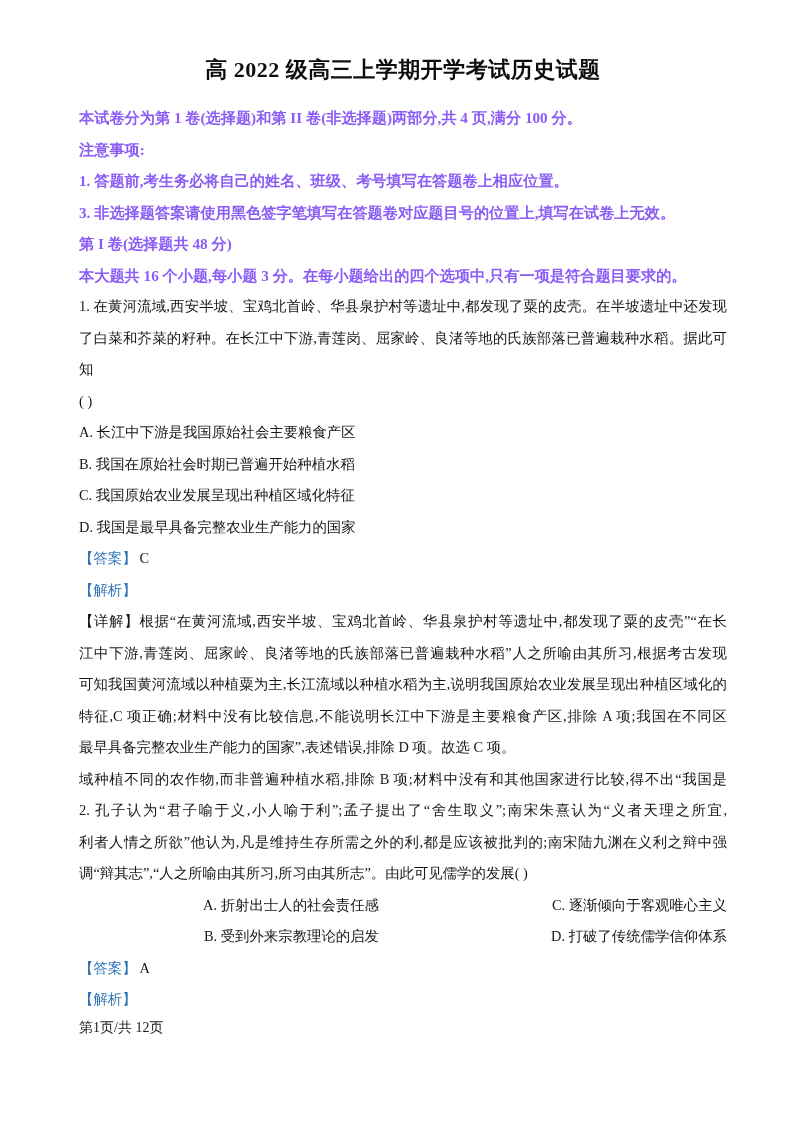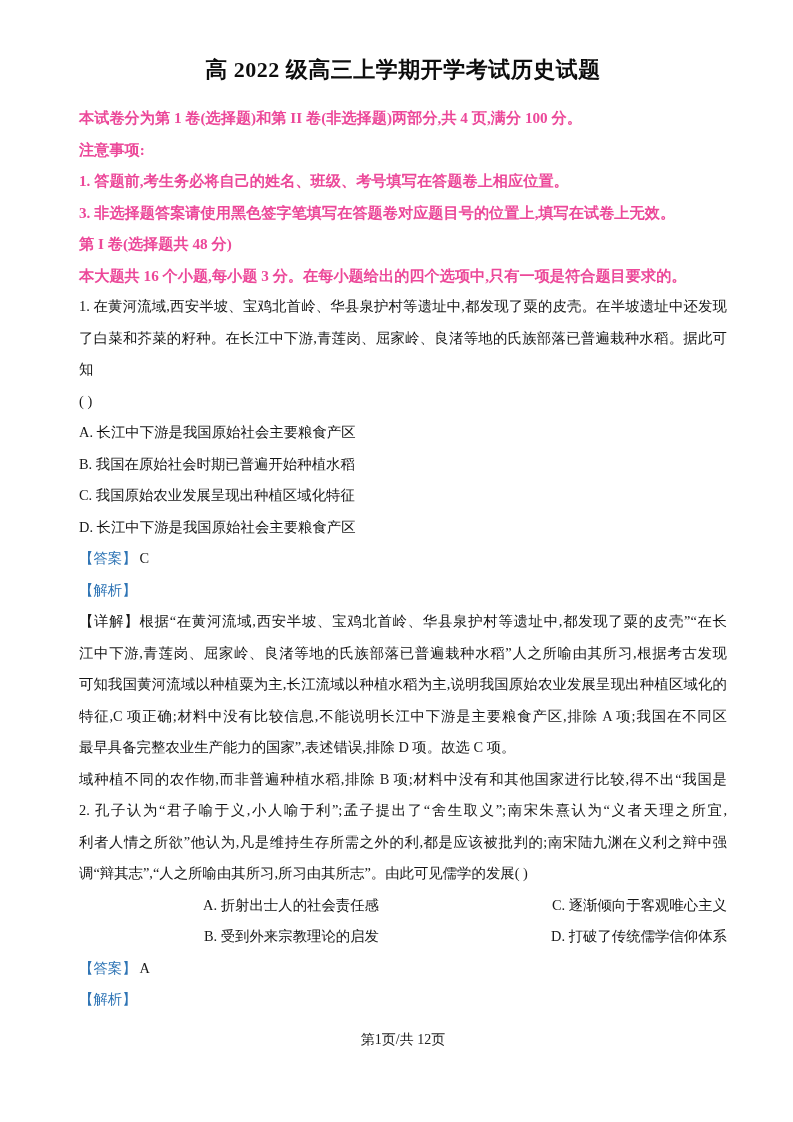--- a/index.html
+++ b/index.html
@@ -21,33 +21,32 @@
     margin-bottom: 16px;
     letter-spacing: 0.5px;
     color: #0d0d0d;
   }
   .l {
     font-size: 14.4px;
     line-height: 31.5px;
     min-height: 31.5px;
     white-space: normal;
   }
-  .bold { font-weight: bold; font-size: 15.2px; color: #ec4899; }
+  .bold { font-weight: bold; font-size: 15.2px; color: #8b5cf6; }
   .center { text-align: left; }
   .jl { text-align: justify; text-align-last: justify; }
   .blue { color: #2e74b5; }
   .ans-letter { padding-left: 3px; }
   .opt2 {
     display: grid;
     grid-template-columns: 300px 1fr;
     text-align: right;
   }
   .footer {
-    margin-top: 14px;
-    text-align: center;
+    margin-top: 2px;
     font-size: 14px;
     line-height: 20px;
     color: #1a1a1a;
   }
 </style>
 </head>
 <body>
 
 <div class="page">
 
@@ -65,21 +64,21 @@
   <div class="l bold">本大题共 16 个小题,每小题 3 分。在每小题给出的四个选项中,只有一项是符合题目要求的。</div>
 
   <div>
     <div class="l jl">1. 在黄河流域,西安半坡、宝鸡北首岭、华县泉护村等遗址中,都发现了粟的皮壳。在半坡遗址中还发现</div>
     <div class="l jl">了白菜和芥菜的籽种。在长江中下游,青莲岗、屈家岭、良渚等地的氏族部落已普遍栽种水稻。据此可知</div>
     <div class="l">(  )</div>
 
     <div class="l">A. 长江中下游是我国原始社会主要粮食产区</div>
     <div class="l">B. 我国在原始社会时期已普遍开始种植水稻</div>
     <div class="l">C. 我国原始农业发展呈现出种植区域化特征</div>
-    <div class="l">D. 长江中下游是我国原始社会主要粮食产区</div>
+    <div class="l">D. 我国是最早具备完整农业生产能力的国家</div>
 
     <div class="l">
       <span class="blue">【答案】</span><span class="ans-letter">C</span>
     </div>
     <div class="l">
       <span class="blue">【解析】</span>
     </div>
 
     <div class="l jl">【详解】根据“在黄河流域,西安半坡、宝鸡北首岭、华县泉护村等遗址中,都发现了粟的皮壳”“在长</div>
     <div class="l jl">江中下游,青莲岗、屈家岭、良渚等地的氏族部落已普遍栽种水稻”人之所喻由其所习,根据考古发现</div>

